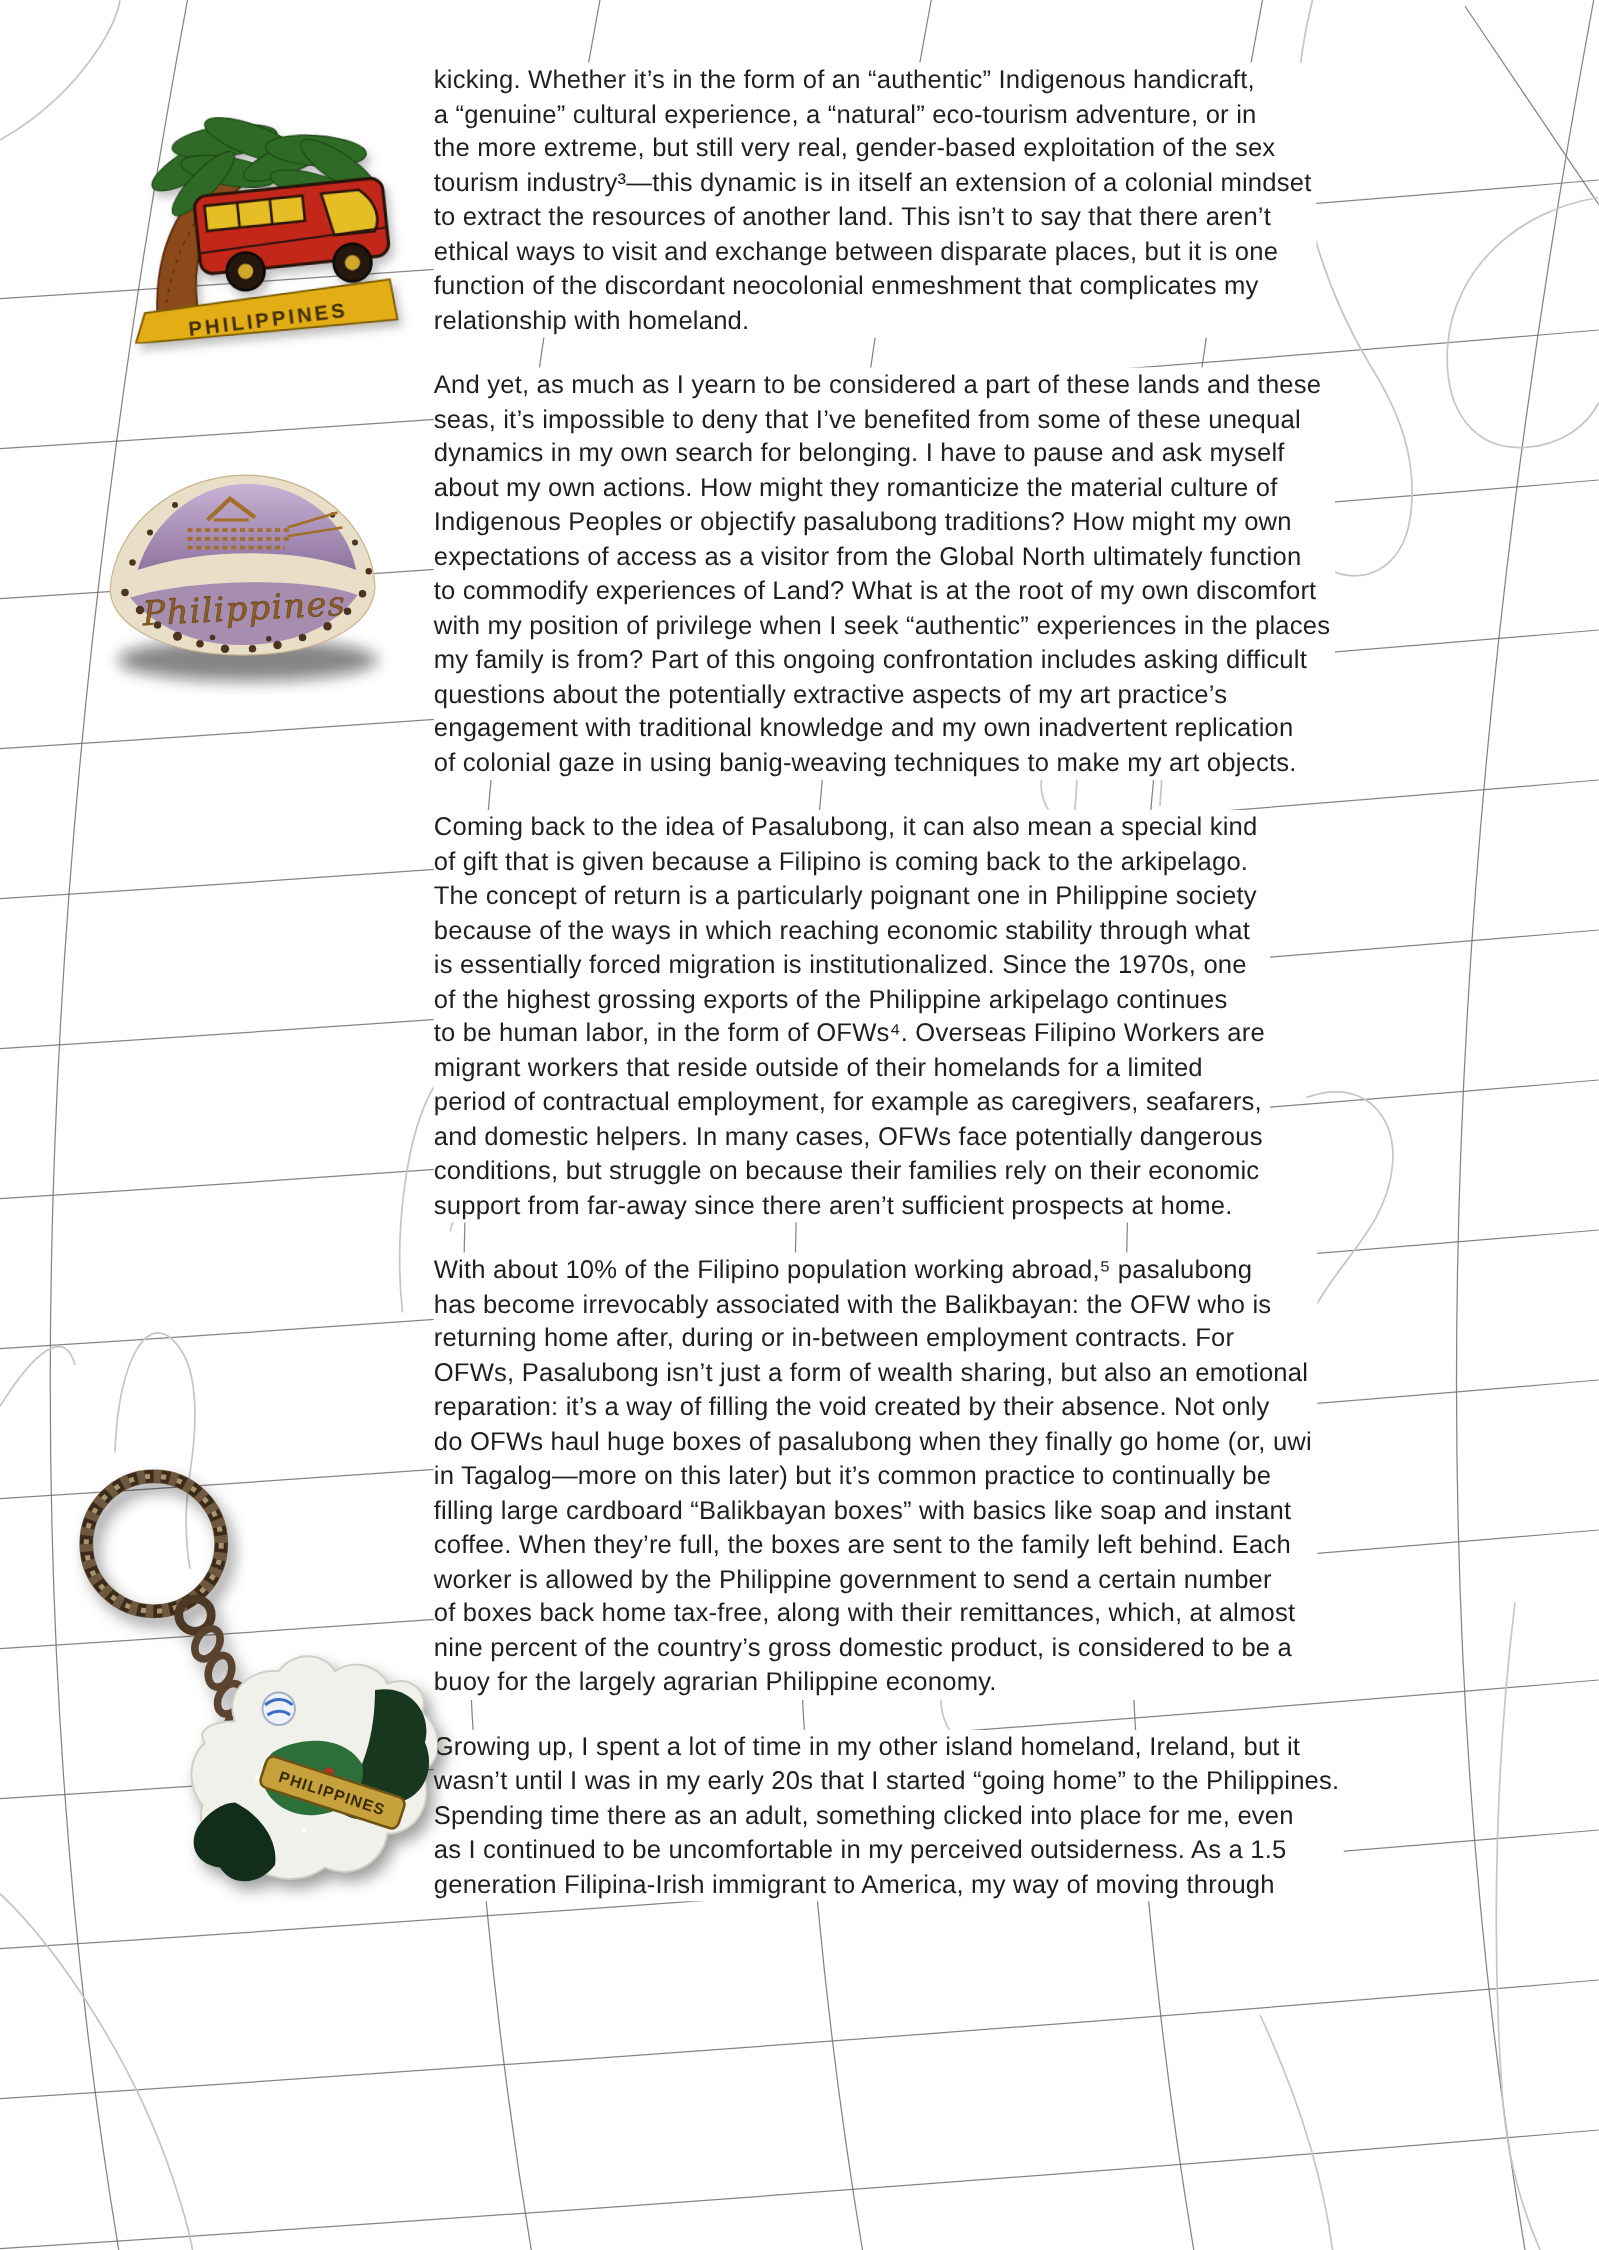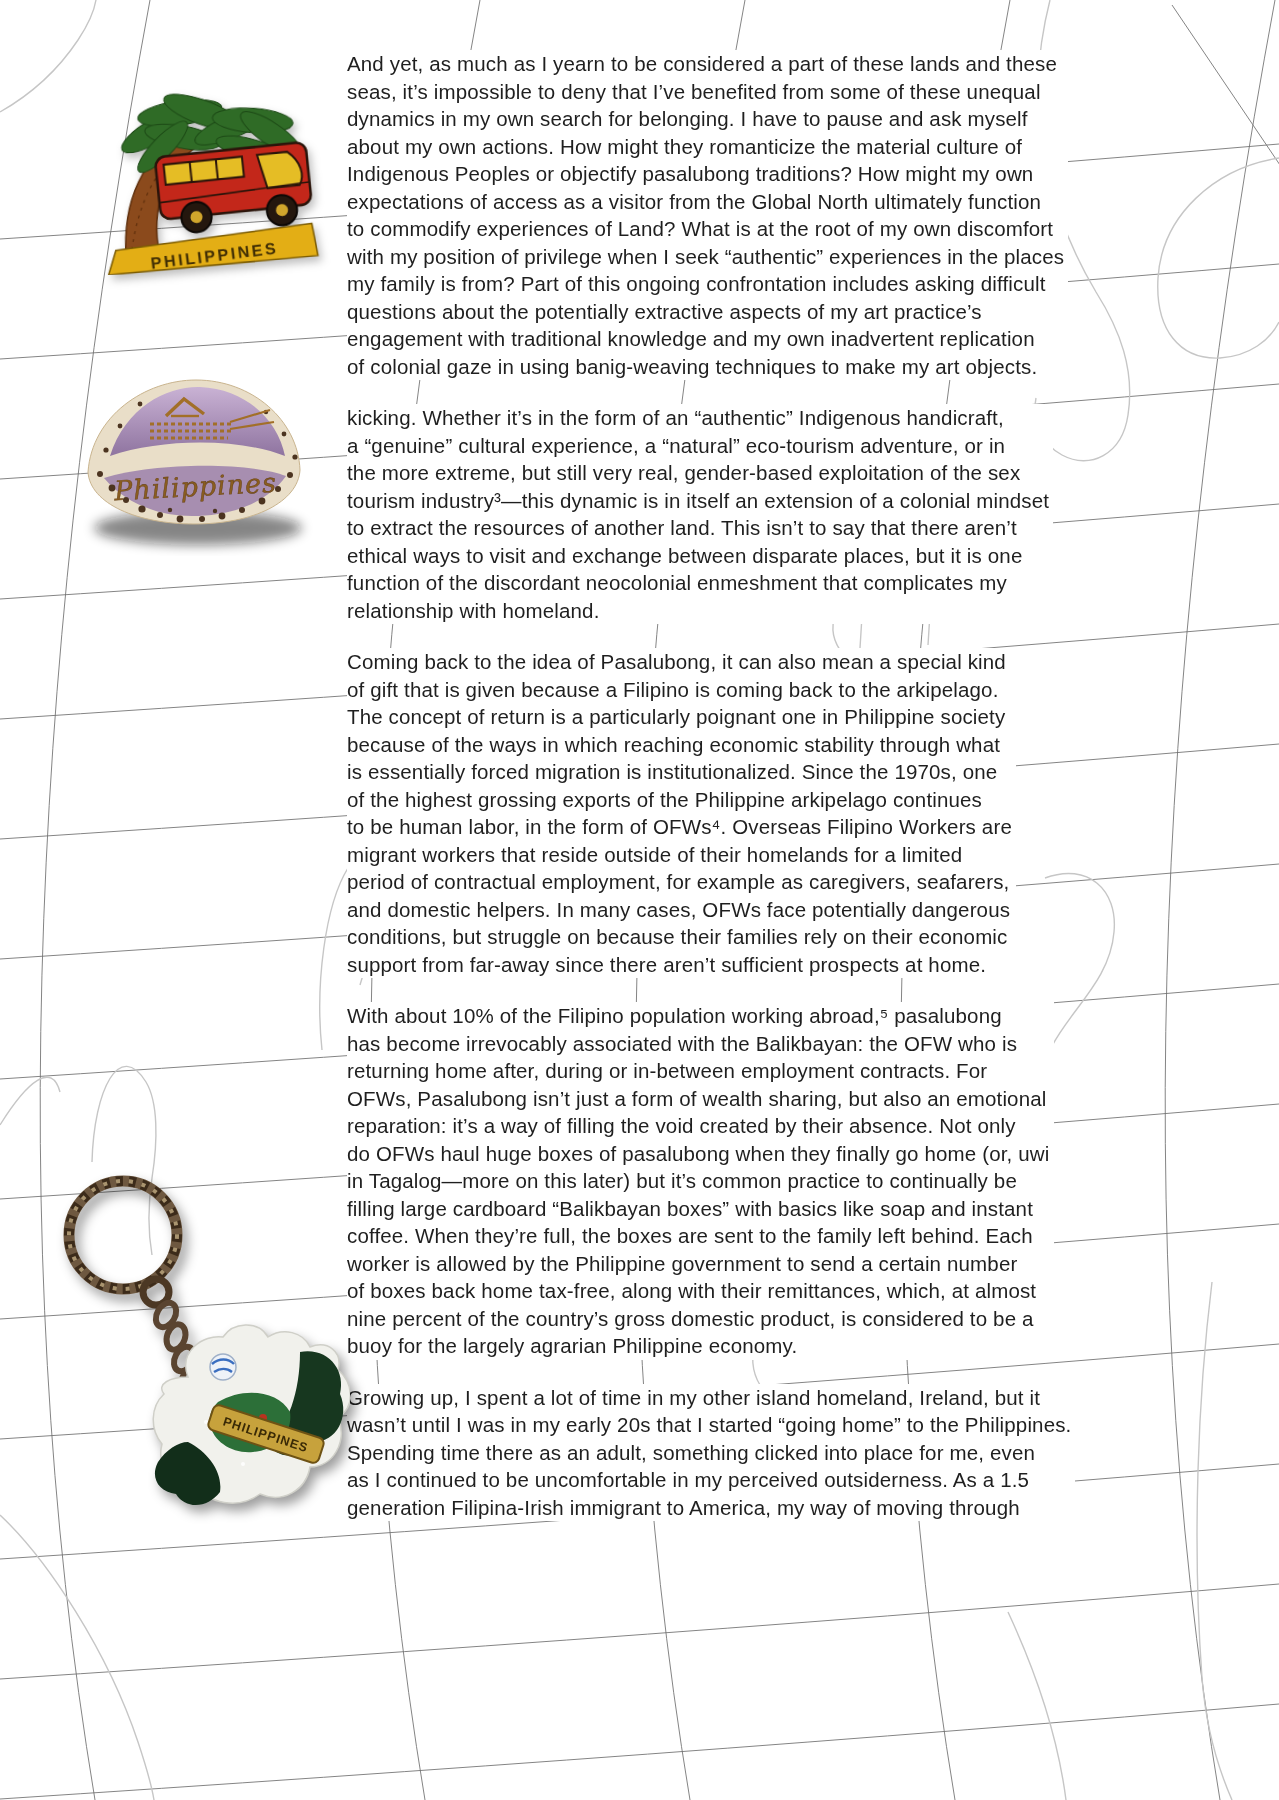--- a/index.html
+++ b/index.html
@@ -182,40 +182,40 @@
     <circle cx="246" cy="426" r="2" fill="#ffffff" opacity="0.85"></circle>
     <circle cx="168" cy="400" r="2" fill="#ffffff" opacity="0.85"></circle>
     <g transform="translate(228,412) rotate(18)">
       <rect x="-58" y="-13" width="116" height="26" rx="6" fill="#c7a23c" stroke="#6e5214" stroke-width="2"></rect>
       <text x="0" y="5" text-anchor="middle" font-family="Liberation Sans, sans-serif" font-size="12.5" font-weight="bold" letter-spacing="1" fill="#3a2a06">PHILIPPINES</text>
     </g>
   </g>
 </svg>
 
 <main class="text-col">
+  <p class="para">kicking. Whether it’s in the form of an “authentic” Indigenous handicraft,
+a “genuine” cultural experience, a “natural” eco-tourism adventure, or in
+the more extreme, but still very real, gender-based exploitation of the sex
+tourism industry³—this dynamic is in itself an extension of a colonial mindset
+to extract the resources of another land. This isn’t to say that there aren’t
+ethical ways to visit and exchange between disparate places, but it is one
+function of the discordant neocolonial enmeshment that complicates my
+relationship with homeland.</p>
   <p class="para">And yet, as much as I yearn to be considered a part of these lands and these
 seas, it’s impossible to deny that I’ve benefited from some of these unequal
 dynamics in my own search for belonging. I have to pause and ask myself
 about my own actions. How might they romanticize the material culture of
 Indigenous Peoples or objectify pasalubong traditions? How might my own
 expectations of access as a visitor from the Global North ultimately function
 to commodify experiences of Land? What is at the root of my own discomfort
 with my position of privilege when I seek “authentic” experiences in the places
 my family is from? Part of this ongoing confrontation includes asking difficult
 questions about the potentially extractive aspects of my art practice’s
 engagement with traditional knowledge and my own inadvertent replication
 of colonial gaze in using banig-weaving techniques to make my art objects.</p>
-  <p class="para">kicking. Whether it’s in the form of an “authentic” Indigenous handicraft,
-a “genuine” cultural experience, a “natural” eco-tourism adventure, or in
-the more extreme, but still very real, gender-based exploitation of the sex
-tourism industry³—this dynamic is in itself an extension of a colonial mindset
-to extract the resources of another land. This isn’t to say that there aren’t
-ethical ways to visit and exchange between disparate places, but it is one
-function of the discordant neocolonial enmeshment that complicates my
-relationship with homeland.</p>
   <p class="para">Coming back to the idea of Pasalubong, it can also mean a special kind
 of gift that is given because a Filipino is coming back to the arkipelago.
 The concept of return is a particularly poignant one in Philippine society
 because of the ways in which reaching economic stability through what
 is essentially forced migration is institutionalized. Since the 1970s, one
 of the highest grossing exports of the Philippine arkipelago continues
 to be human labor, in the form of OFWs⁴. Overseas Filipino Workers are
 migrant workers that reside outside of their homelands for a limited
 period of contractual employment, for example as caregivers, seafarers,
 and domestic helpers. In many cases, OFWs face potentially dangerous

